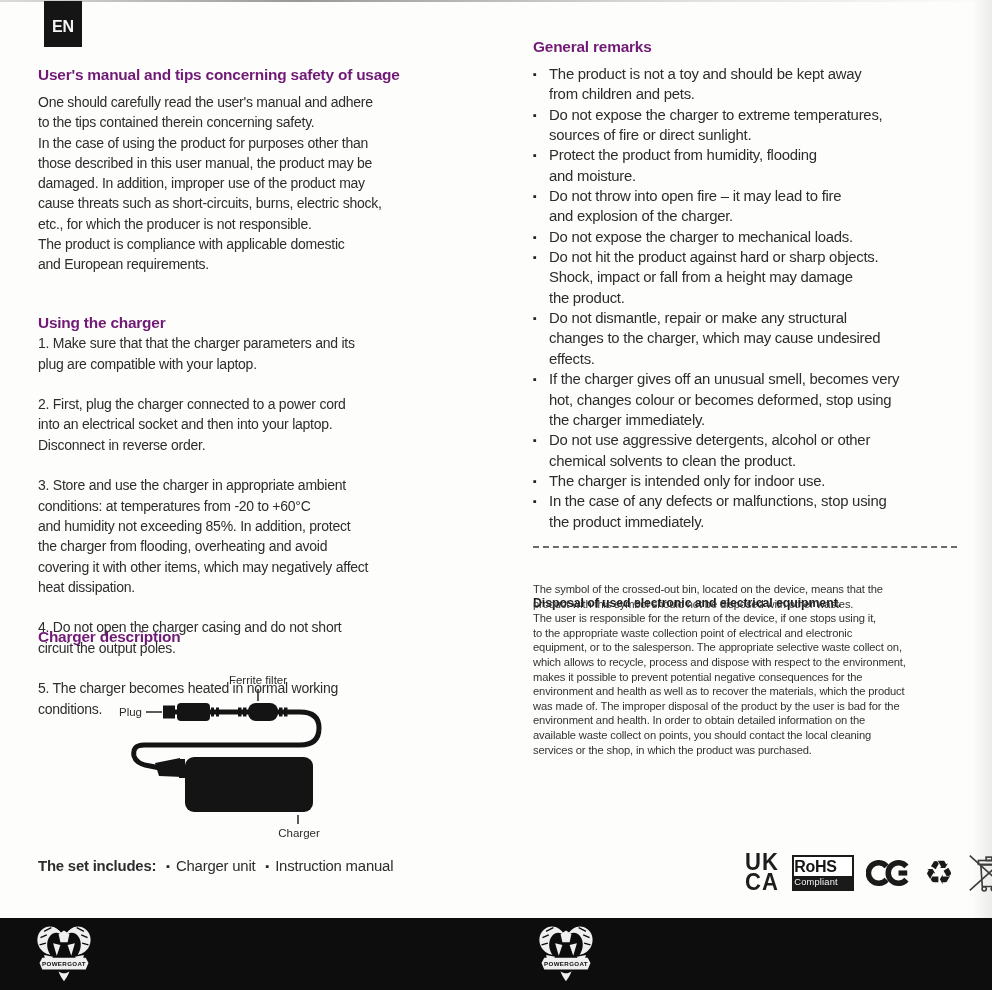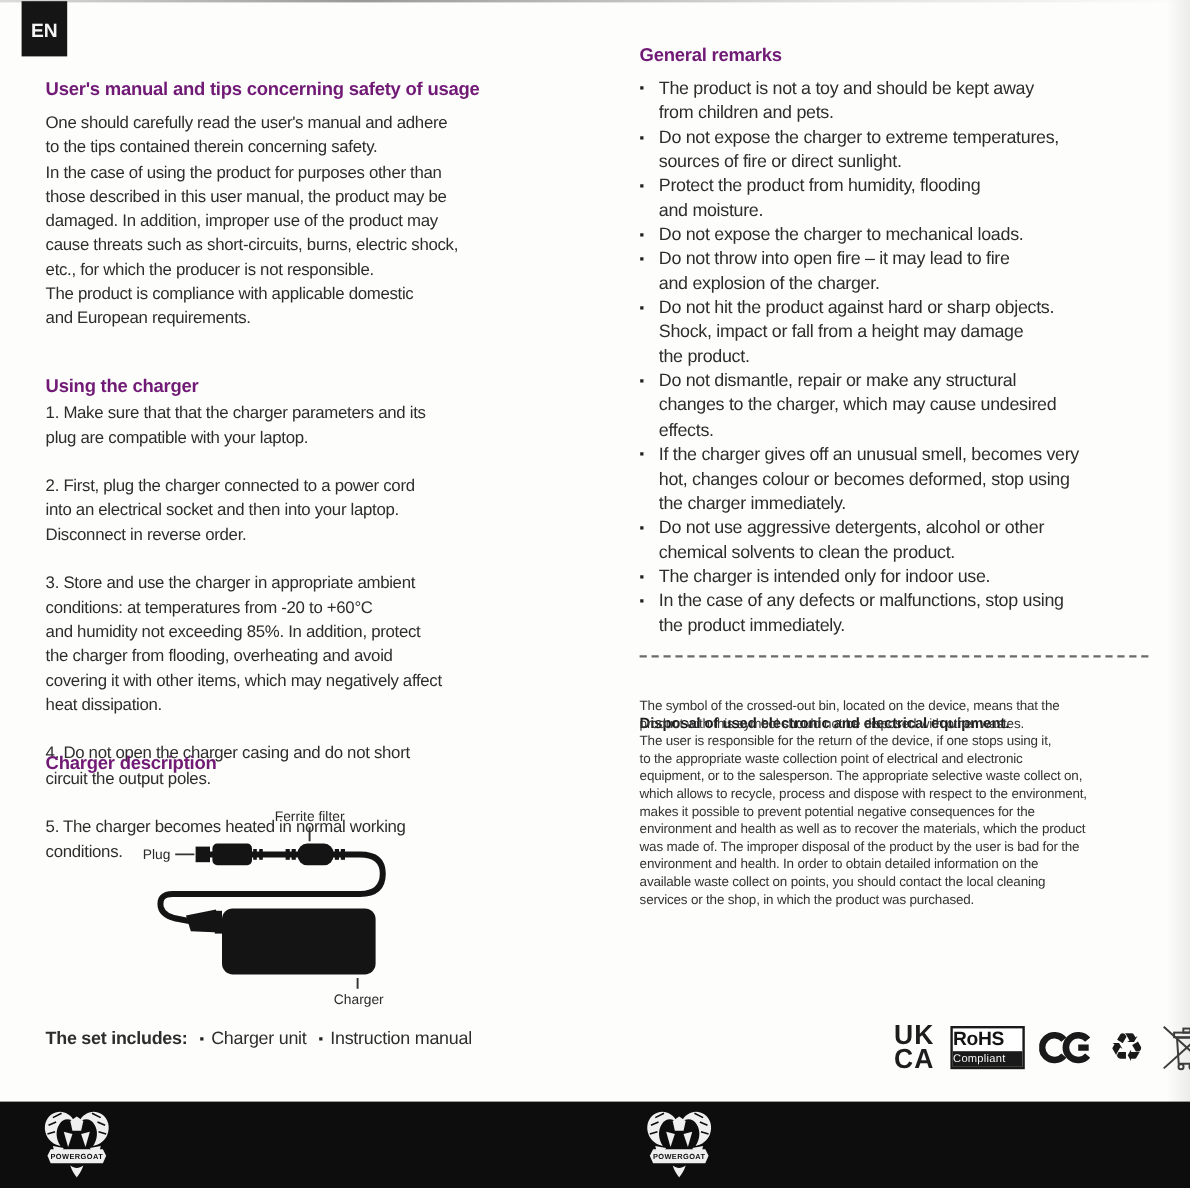--- a/index.html
+++ b/index.html
@@ -8,21 +8,21 @@
     background:#fdfdfc;
     font-family:"Liberation Sans", sans-serif;
     color:#2d2d2d;
   }
   
   .scan-top-line{position:absolute;top:0;left:0;right:0;height:2px;
     background:linear-gradient(to right, rgba(120,120,120,.25), rgba(70,70,70,.55) 30%, rgba(140,140,140,.25) 70%, rgba(200,200,200,0));}
   .scan-right-shade{position:absolute;top:0;right:0;width:20px;height:918px;
     background:linear-gradient(to right, rgba(0,0,0,0), rgba(0,0,0,0.07));}
 
-  .en-badge{position:absolute;left:18px;top:1px;width:38px;height:46px;
+  .en-badge{position:absolute;left:44px;top:1px;width:38px;height:46px;
     background:#151515;color:#f5f5f5;font-weight:bold;font-size:16px;
     display:flex;align-items:center;justify-content:center;padding-top:6px;box-sizing:border-box;}
 
   .col{position:absolute;}
   .col-left{left:38px;top:0;width:455px;}
   .col-right{left:533px;top:0;width:440px;}
 
   h2{font-size:15.4px;font-weight:bold;color:#701a75;margin:0;letter-spacing:-0.2px;}
   .bodytext{font-size:14px;line-height:20.3px;letter-spacing:-0.25px;white-space:pre-line;color:#2d2d2d;}
 
@@ -147,23 +147,23 @@
 
 <div class="col col-right">
   <h2 class="abs general-heading">General remarks</h2>
   <div class="abs bullet-list">
     <div class="bullet-item">The product is not a toy and should be kept away
 from children and pets.</div>
     <div class="bullet-item">Do not expose the charger to extreme temperatures,
 sources of fire or direct sunlight.</div>
     <div class="bullet-item">Protect the product from humidity, flooding
 and moisture.</div>
-    <div class="bullet-item">Do not expose the charger to mechanical loads.</div>
     <div class="bullet-item">Do not throw into open fire – it may lead to fire
 and explosion of the charger.</div>
+    <div class="bullet-item">Do not expose the charger to mechanical loads.</div>
     <div class="bullet-item">Do not hit the product against hard or sharp objects.
 Shock, impact or fall from a height may damage
 the product.</div>
     <div class="bullet-item">Do not dismantle, repair or make any structural
 changes to the charger, which may cause undesired
 effects.</div>
     <div class="bullet-item">If the charger gives off an unusual smell, becomes very
 hot, changes colour or becomes deformed, stop using
 the charger immediately.</div>
     <div class="bullet-item">Do not use aggressive detergents, alcohol or other

